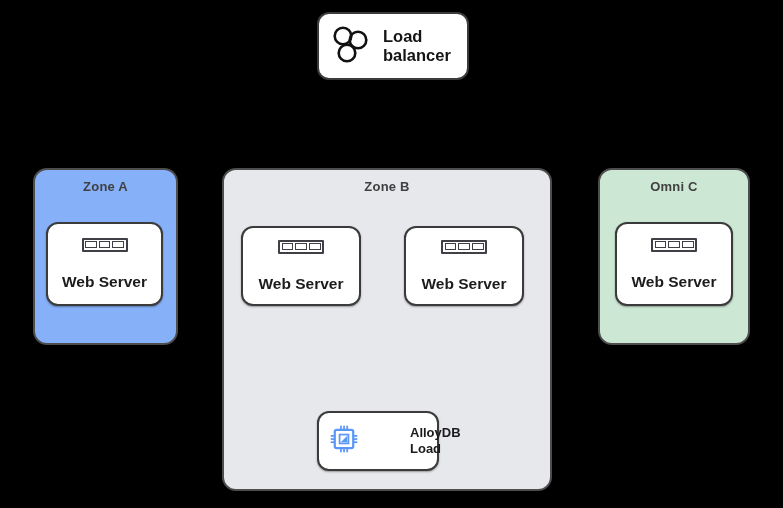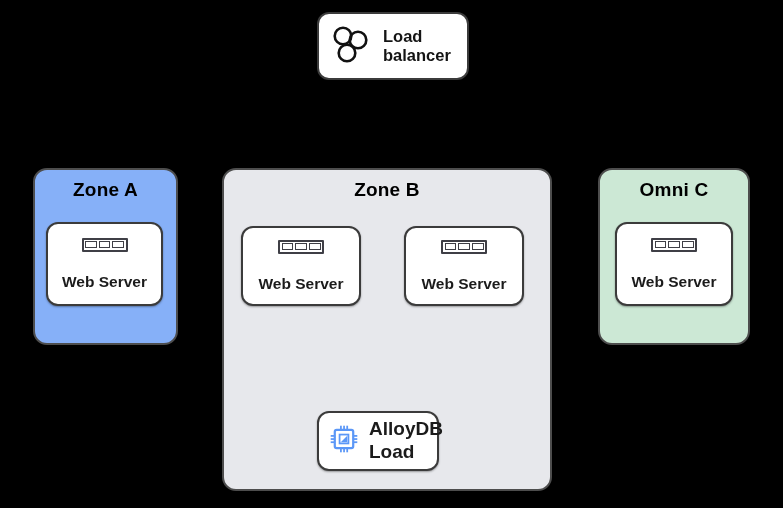--- a/index.html
+++ b/index.html
@@ -28,23 +28,23 @@
     border-radius: 14px;
     border: 2px solid #4d4d4d;
     box-sizing: border-box;
   }
   .zone-label {
     position: absolute;
     left: 0;
     right: 0;
     top: 9px;
     text-align: center;
-    font-size: 19px;
-    font-weight: bold;
-    color: #000000;
+    font-size: 13px;
+    font-weight: bold;
+    color: #404040;
     letter-spacing: .2px;
   }
   .node {
     position: absolute;
     background: #ffffff;
     border: 2px solid #3b3b3b;
     border-radius: 12px;
     box-sizing: border-box;
     box-shadow: 0 1px 2px rgba(0,0,0,.35);
   }
@@ -96,24 +96,25 @@
   }
   .dbnode {
     display: flex;
     flex-direction: row;
     align-items: center;
     justify-content: flex-start;
     padding: 0 11px;
     gap: 11px;
   }
   .db-label {
-    font-size: 19px;
+    font-size: 13px;
     font-weight: bold;
     color: #1b1b1b;
     line-height: 1.2;
+    margin-left: 41px;
   }
 </style>
 </head>
 <body>
 
 <div id="canvas">
 
   <svg class="edges" viewBox="0 0 783 508">
     <defs>
       <marker id="ah" markerWidth="9" markerHeight="9" refX="7.4" refY="3.1" orient="auto" markerUnits="strokeWidth">

